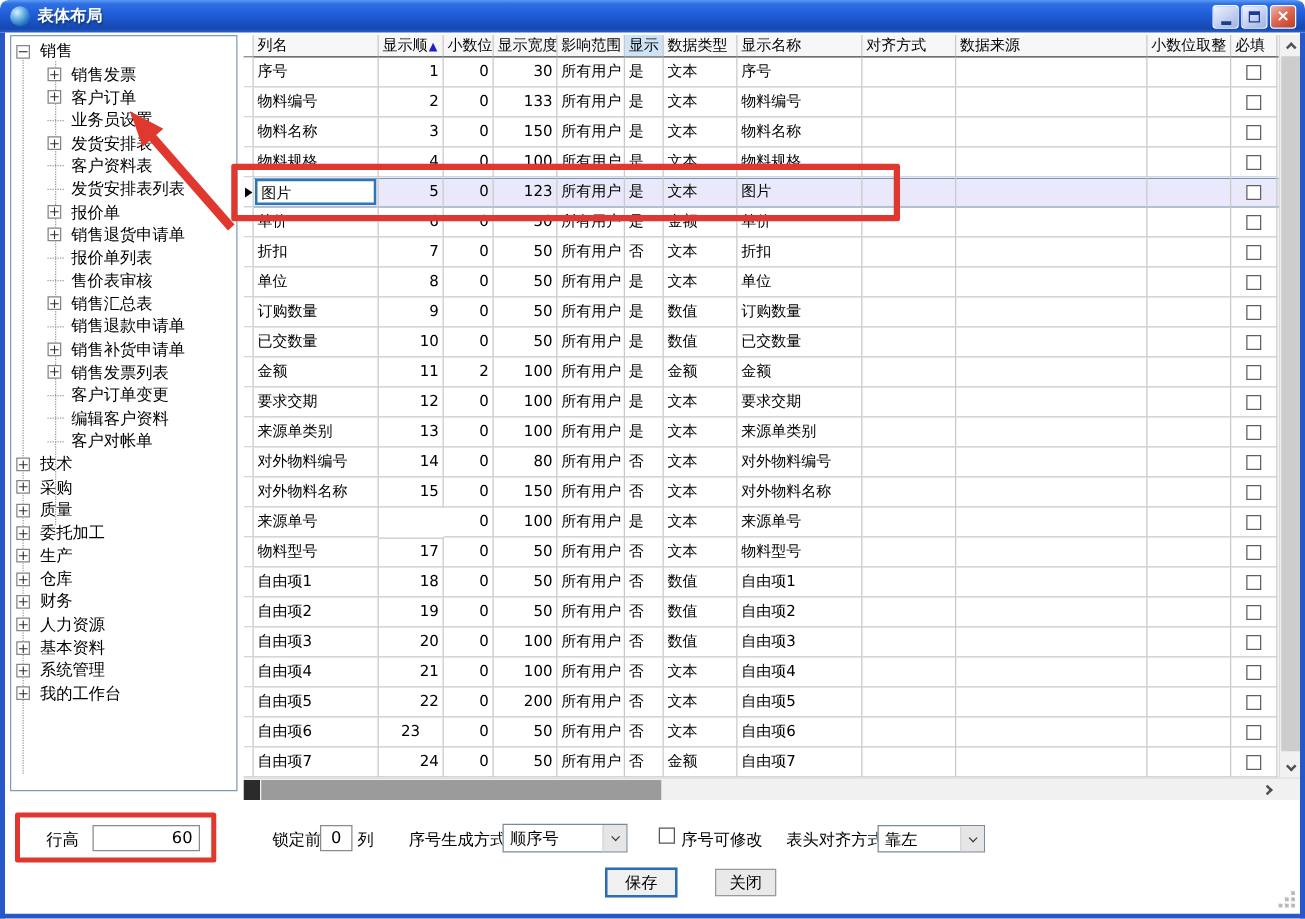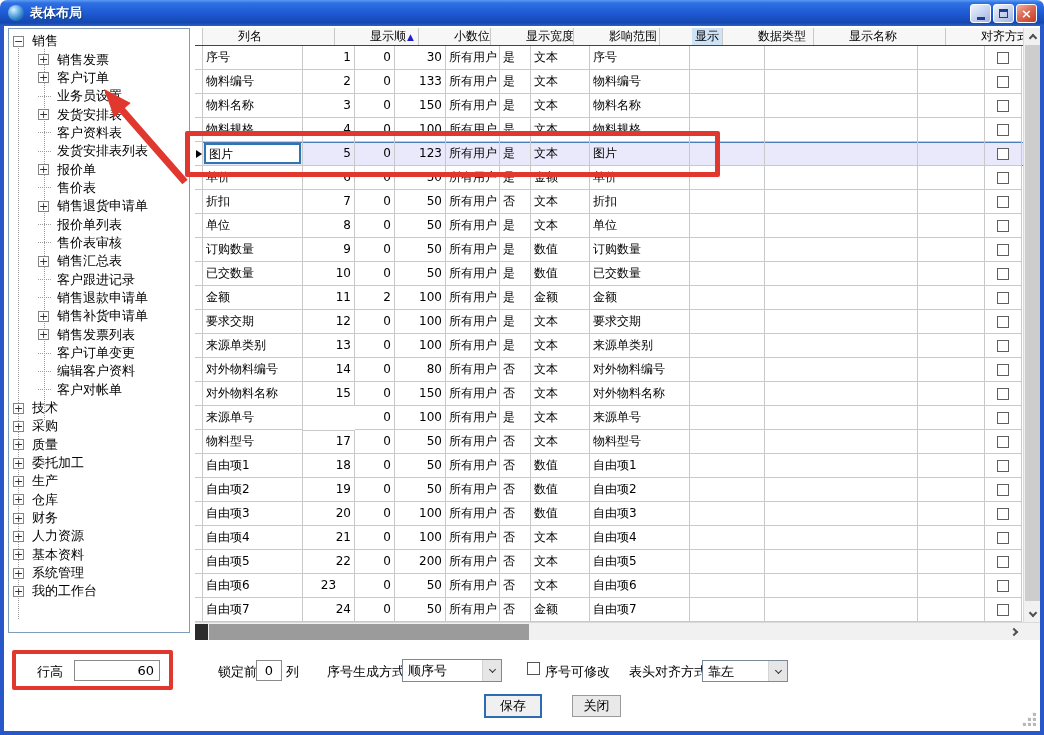--- a/index.html
+++ b/index.html
@@ -30,21 +30,21 @@
   .guide{position:absolute;border-left:1px dotted #9a9a9a;width:0;}
   .g1{left:9px;top:17px;height:573px;}
   .g2{left:35px;top:20px;height:371px;}
   .trow{height:18.35px;display:flex;align-items:center;white-space:nowrap;position:relative;}
   .expbox{flex:0 0 11px;width:11px;height:11px;border:1px solid #848484;background:#fff;color:#303030;
     font-size:11px;line-height:9px;text-align:center;margin-right:8px;z-index:2;}
   .stub{flex:0 0 13px;height:0;border-top:1px dotted #9a9a9a;margin-right:6px;}
   .tlabel{font-size:13px;}
   
   .grid-panel{position:absolute;left:195px;top:28px;width:845px;height:612px;background:#fff;}
-  .ghead{display:flex;height:18px;border-bottom:1px solid #444;background:#f7f7f7;gap:32px;}
+  .ghead{display:flex;height:18px;border-bottom:1px solid #444;background:#f7f7f7;}
   .hcell{flex:0 0 auto;font-size:12px;line-height:17px;padding:0 3px;border-right:1px solid #c9c9c9;
     white-space:nowrap;overflow:hidden;}
   .hcell.hl{background:#cfe3f7;}
   .sortarrow{color:#1f1fd0;font-size:9px;margin-left:1px;}
   .mk{flex:0 0 8px;width:8px;padding:0;border-right:1px solid #c9c9c9;background:#fff;position:relative;}
   .grow{display:flex;height:24px;position:relative;}
   .grow.sel{background:#e9e9fb;box-shadow:inset 0 0 0 1px #4a7ebd;}
   .gcell{flex:0 0 auto;font-size:12px;line-height:23px;padding:0 3px;border-right:1px solid #c9c9c9;
     border-bottom:1px solid #c9c9c9;white-space:nowrap;overflow:hidden;position:relative;}
   .gcell.mkc{padding:0;}
@@ -139,42 +139,34 @@
       </div>
       <div class="trow" style="padding-left: 29px;">
         <div class="stub"></div>
         <div class="tlabel">发货安排表列表</div>
       </div>
       <div class="trow" style="padding-left: 29px;">
         <div class="expbox">+</div>
         <div class="tlabel">报价单</div>
       </div>
       <div class="trow" style="padding-left: 29px;">
-        <div class="stub"></div>
-        <div class="tlabel">售价表</div>
-      </div>
-      <div class="trow" style="padding-left: 29px;">
         <div class="expbox">+</div>
         <div class="tlabel">销售退货申请单</div>
       </div>
       <div class="trow" style="padding-left: 29px;">
         <div class="stub"></div>
         <div class="tlabel">报价单列表</div>
       </div>
       <div class="trow" style="padding-left: 29px;">
         <div class="stub"></div>
         <div class="tlabel">售价表审核</div>
       </div>
       <div class="trow" style="padding-left: 29px;">
         <div class="expbox">+</div>
         <div class="tlabel">销售汇总表</div>
-      </div>
-      <div class="trow" style="padding-left: 29px;">
-        <div class="stub"></div>
-        <div class="tlabel">客户跟进记录</div>
       </div>
       <div class="trow" style="padding-left: 29px;">
         <div class="stub"></div>
         <div class="tlabel">销售退款申请单</div>
       </div>
       <div class="trow" style="padding-left: 29px;">
         <div class="expbox">+</div>
         <div class="tlabel">销售补货申请单</div>
       </div>
       <div class="trow" style="padding-left: 29px;">

